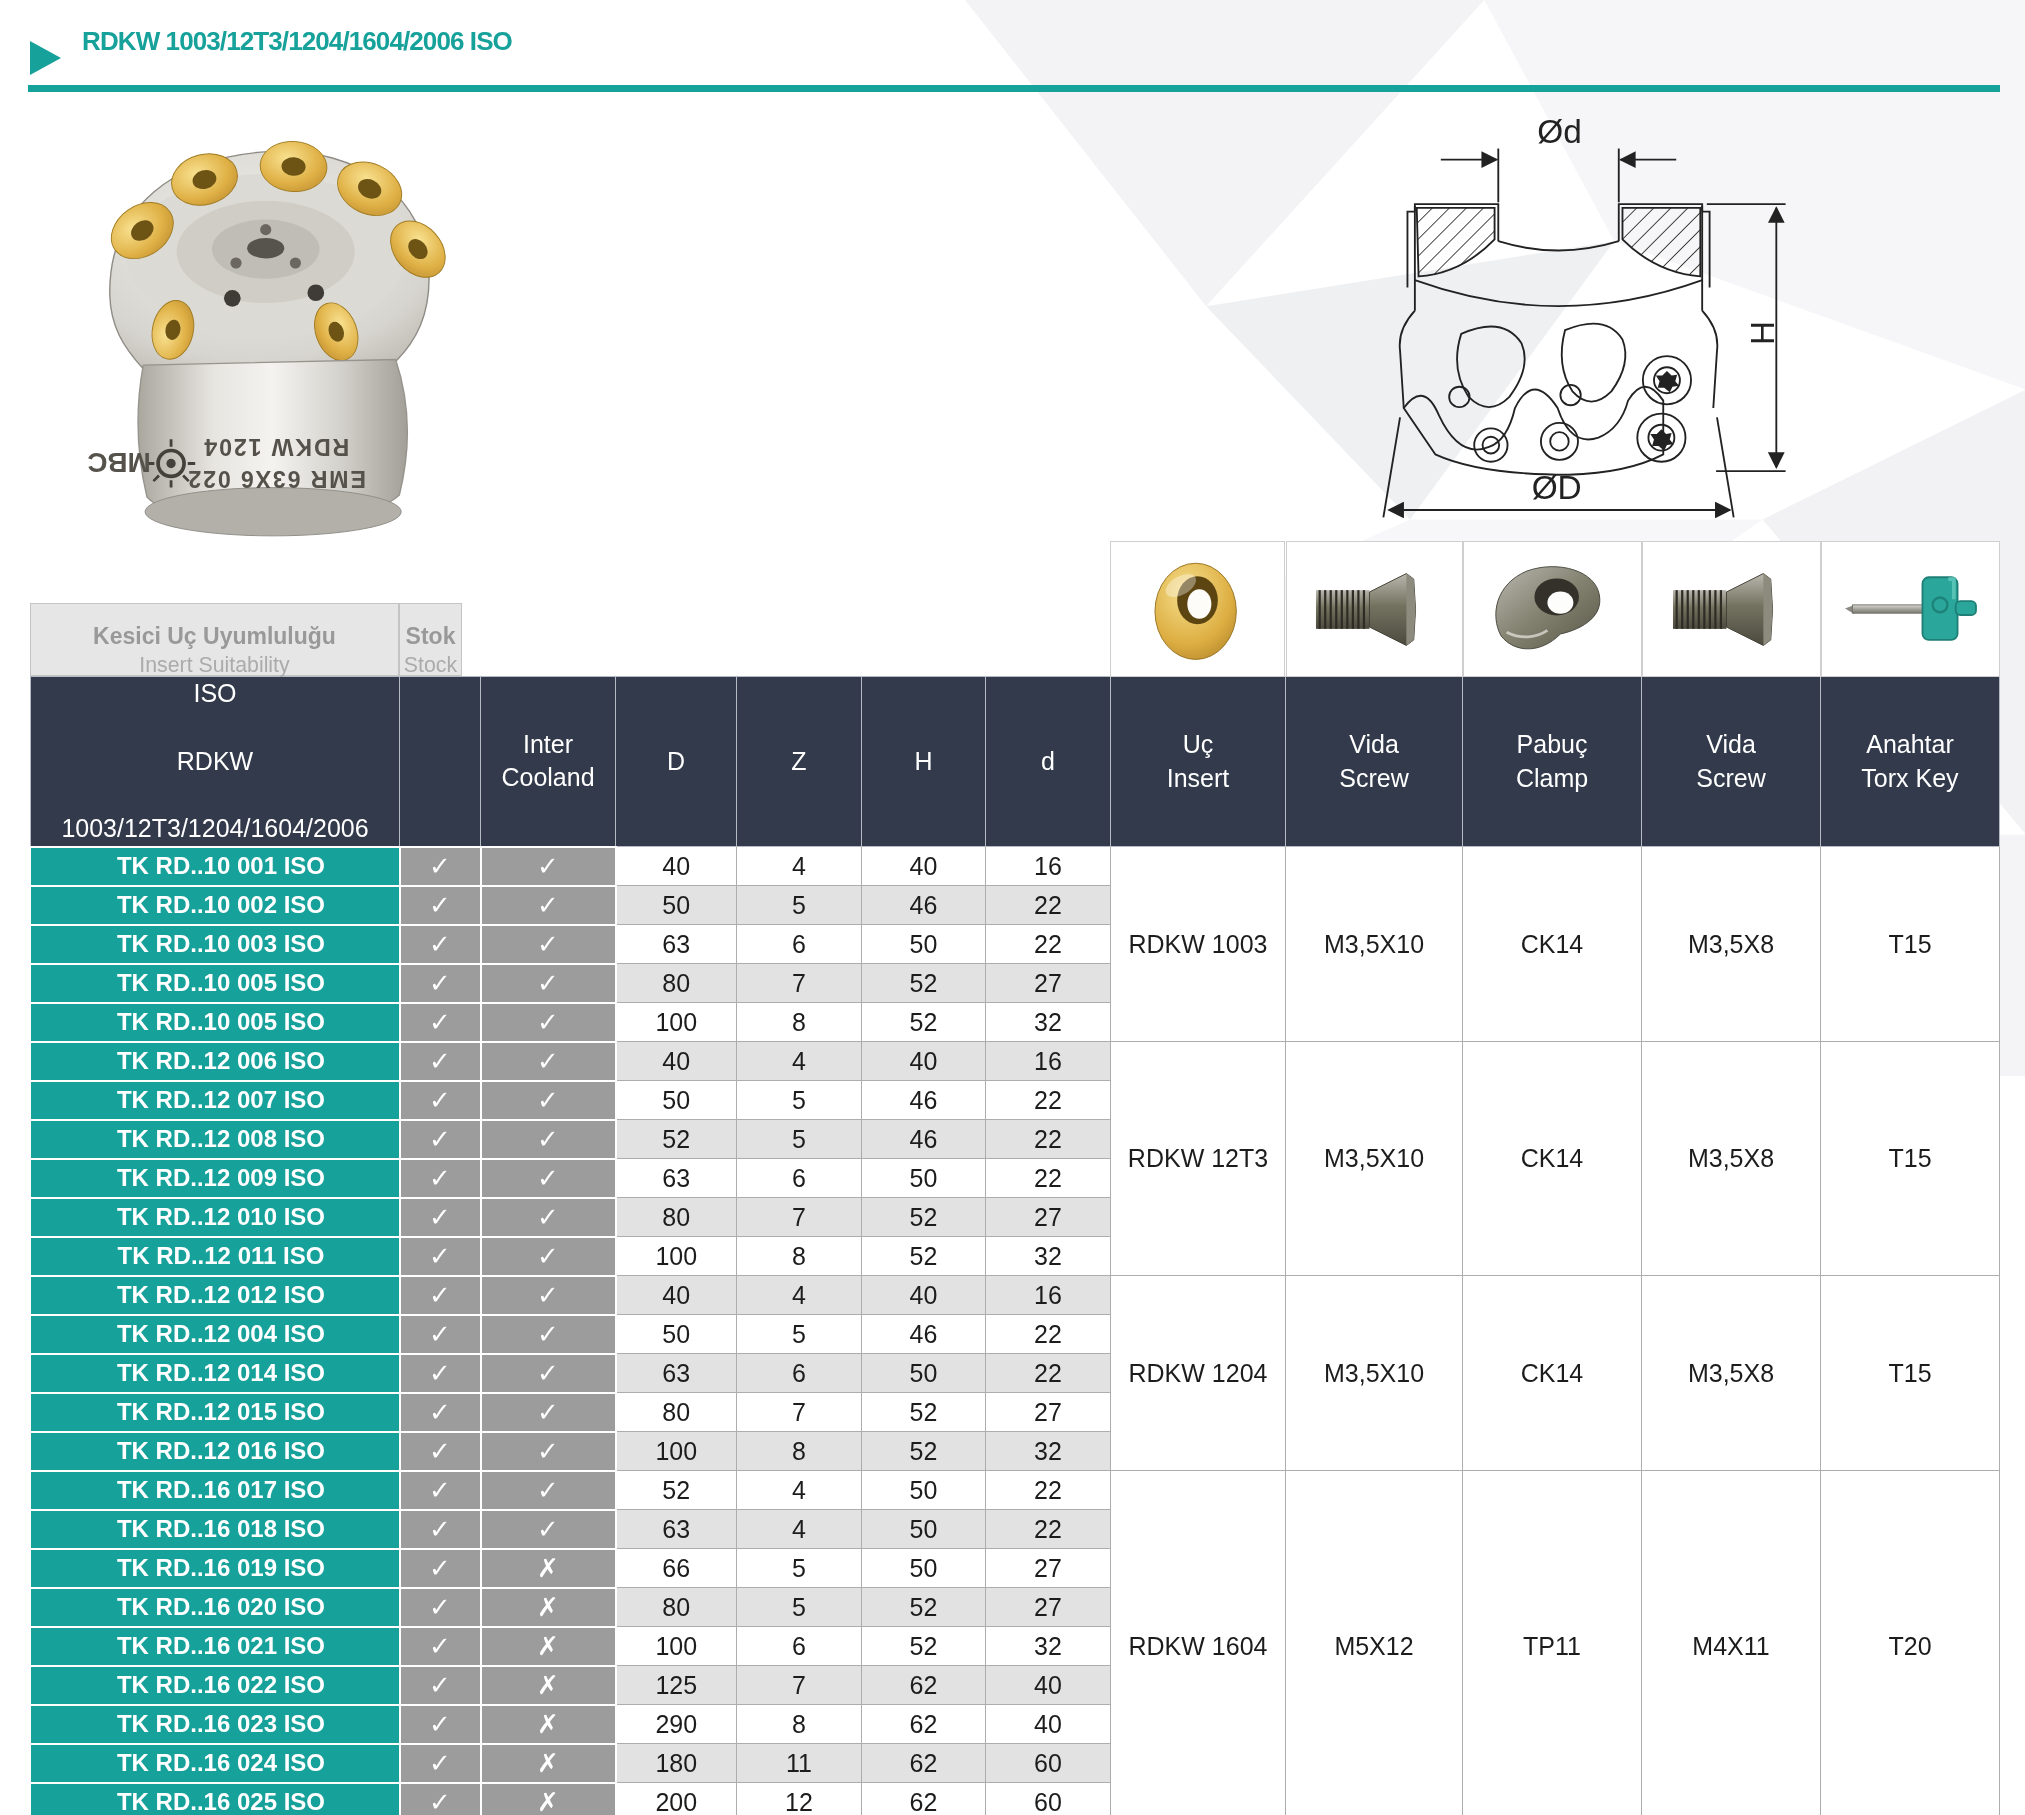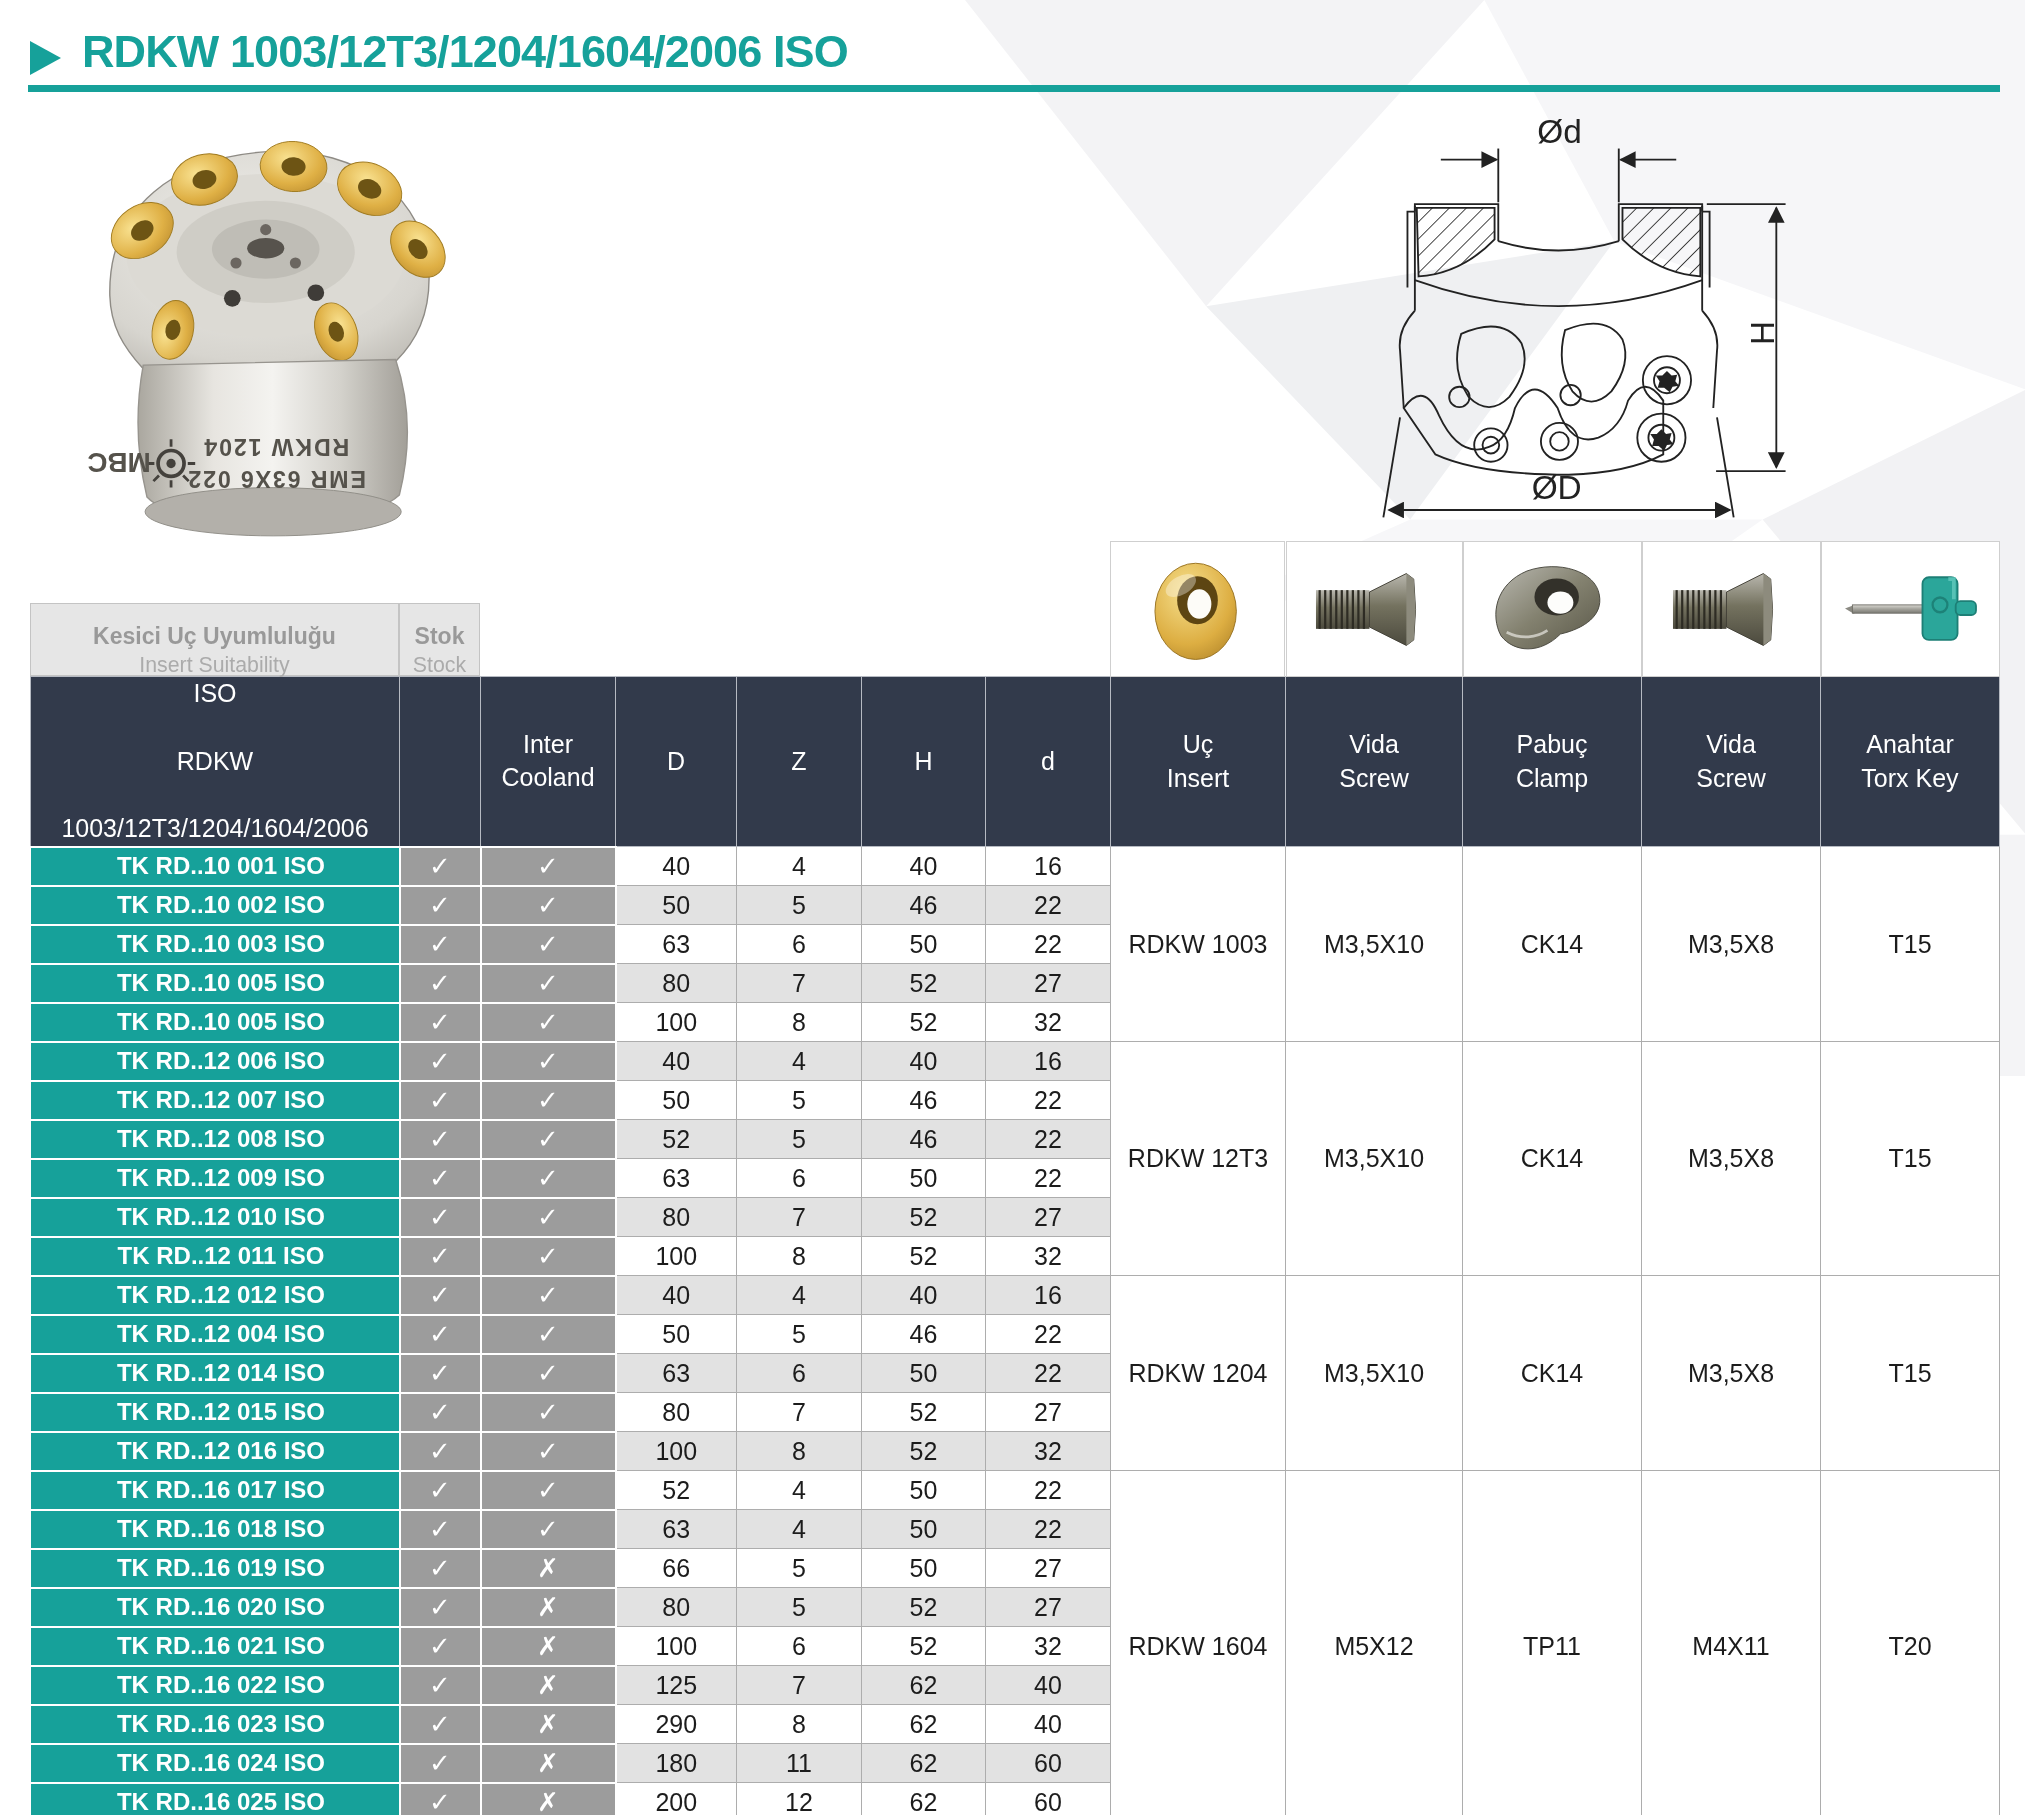--- a/index.html
+++ b/index.html
@@ -5,21 +5,21 @@
   html,body{margin:0;padding:0;background:#fff;}
   .page{position:relative;width:2026px;height:1815px;background:#ffffff;overflow:hidden;
         font-family:"Liberation Sans", sans-serif;color:#1c1c1c;}
   .bg-pattern{position:absolute;left:965px;top:0;z-index:0;}
   .fg{position:absolute;z-index:1;}
 
   
   .title-arrow{position:absolute;left:30px;top:41px;width:0;height:0;
       border-top:17.6px solid transparent;border-bottom:17.6px solid transparent;
       border-left:31px solid #16A19A;}
-  .page-title{position:absolute;left:82px;top:26px;font-size:45px;font-weight:bold;
+  .page-title{position:absolute;left:82px;top:26px;font-size:26px;font-weight:bold;
       color:#16A19A;letter-spacing:-0.9px;white-space:nowrap;}
   .title-rule{position:absolute;left:28px;top:85px;width:1972px;height:6.5px;background:#16A19A;}
 
   
   .lightcell{position:absolute;box-sizing:border-box;background:#E6E6E6;border:1.9px solid #C4C4C4;
       display:flex;flex-direction:column;justify-content:center;align-items:center;text-align:center;}
   .lightcell .tr-line{font-size:23px;font-weight:bold;color:#999;line-height:1.35;margin-top:21px;}
   .lightcell .en-line{font-size:21.3px;color:#ABABAB;line-height:1.3;}
 
   .iconcell{position:absolute;box-sizing:border-box;background:#fff;border:1.9px solid #CFCFCF;
@@ -190,21 +190,21 @@
     </g>
     <text x="202" y="44" font-size="36" fill="#222">Ød</text>
     <text x="452" y="268" font-size="36" fill="#222" transform="rotate(-90 452 262)">H</text>
     <text x="196" y="428" font-size="36" fill="#222">ØD</text>
   </svg>
 
   <div class="lightcell fg" style="left:30px;top:603px;width:369px;height:73px;">
     <div class="tr-line">Kesici Uç Uyumluluğu</div>
     <div class="en-line">Insert Suitability</div>
   </div>
-  <div class="lightcell fg" style="left:399px;top:603px;width:81px;height:73px;">
+  <div class="lightcell fg" style="left:399px;top:603px;width:63px;height:73px;">
     <div class="tr-line">Stok</div>
     <div class="en-line">Stock</div>
   </div>
 
   <div class="iconcell fg" style="left:1110px;top:541px;width:175px;height:136px;">
     <svg width="111" height="111" viewBox="0 0 120 120">
       <defs>
           <radialGradient id="g1" cx="0.4" cy="0.3" r="0.9">
         <stop offset="0" stop-color="#f6e08e"></stop>
             <stop offset="0.6" stop-color="#ddae42"></stop>

